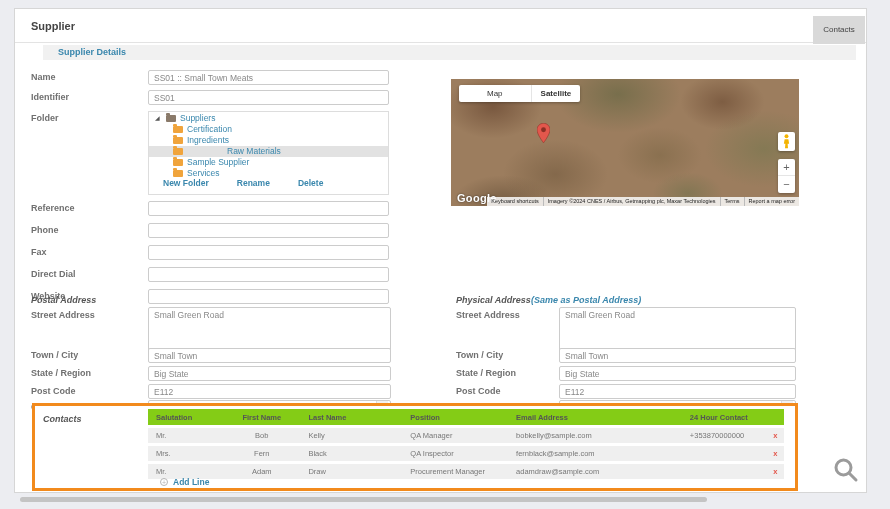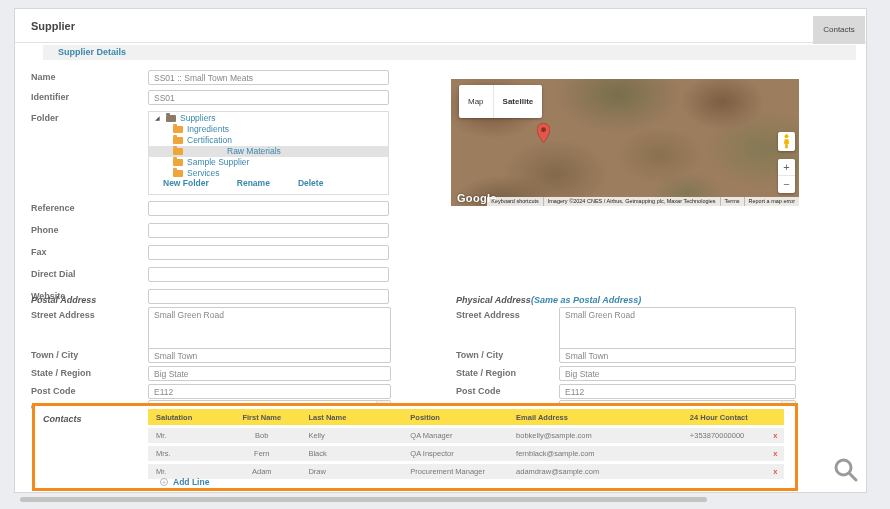--- a/index.html
+++ b/index.html
@@ -52,21 +52,21 @@
            radial-gradient(ellipse 70px 45px at 12% 22%, rgba(92,58,38,.55), transparent 70%),
            radial-gradient(ellipse 90px 55px at 48% 12%, rgba(84,96,58,.5), transparent 70%),
            radial-gradient(ellipse 60px 40px at 78% 18%, rgba(96,62,40,.5), transparent 70%),
            radial-gradient(ellipse 85px 55px at 90% 55%, rgba(104,116,72,.45), transparent 70%),
            radial-gradient(ellipse 75px 50px at 30% 75%, rgba(112,88,60,.55), transparent 70%),
            radial-gradient(ellipse 60px 40px at 60% 60%, rgba(120,100,66,.5), transparent 70%),
            radial-gradient(ellipse 70px 35px at 15% 95%, rgba(88,68,46,.5), transparent 70%),
            radial-gradient(ellipse 50px 30px at 68% 90%, rgba(100,110,70,.45), transparent 70%); }
   .map-ctl { position:absolute; left:8px; top:6px; display:flex; background:#fff;
              box-shadow:0 1px 3px rgba(0,0,0,.3); border-radius:2px; font-size:8px; color:#333; }
-  .map-ctl .seg { padding:12px 9px; cursor:pointer; }
+  .map-ctl .seg { padding:4px 9px; cursor:pointer;margin-left:19px; }
   .map-ctl .seg.on { font-weight:bold; }
   .map-ctl .seg + .seg { border-left:1px solid #e5e5e5; }
   .pin { position:absolute; left:86px; top:44px; width:13px; height:20px; }
   .pegman-box { position:absolute; right:4px; top:53px; width:17px; height:19px; background:#fff;
                 border-radius:2px; box-shadow:0 1px 3px rgba(0,0,0,.3); display:flex;
                 align-items:center; justify-content:center; cursor:grab; }
   .zoom-box { position:absolute; right:4px; top:80px; width:17px; height:34px; background:#fff;
               border-radius:2px; box-shadow:0 1px 3px rgba(0,0,0,.3); font-size:11px; color:#666;
               text-align:center; }
   .zoom-box .zbtn { height:17px; line-height:16px; cursor:pointer; }
@@ -76,21 +76,21 @@
   .attr-bar { position:absolute; right:0; bottom:0; height:9px; display:flex; align-items:center;
               font-size:5.5px; color:#222; }
   .attr-bar .chip { background:rgba(250,250,250,.85); padding:1px 4px; height:9px; line-height:7px; white-space:nowrap; }
   .attr-bar .chip + .chip { border-left:1px solid #bbb; }
 
   
   .orange-box { position:absolute; left:17px; top:394px; width:766px; height:88px;
                 border:3px solid #f28a1c; background:#fff; }
   .contacts-lbl { position:absolute; left:8px; top:8px; }
   .ctable { position:absolute; left:113px; top:3px; width:636px; font-size:7.5px; }
-  .t-head { display:flex; height:16px; background:#fde047; color:#555; font-weight:bold; align-items:center; }
+  .t-head { display:flex; height:16px; background:#84cc16; color:#555; font-weight:bold; align-items:center; }
   .t-row  { display:flex; height:15px; background:#efefef; color:#777; align-items:center; margin-top:3px; }
   .c-sal {width:69px; padding-left:8px;} .c-fn {width:96px;text-align:center;} .c-ln {width:105px;}
   .c-pos {width:109px;} .c-em {width:179px;} .c-24 {width:79px;}
   .c-x {width:18px; text-align:center; color:#e4574c; font-weight:bold; cursor:pointer;}
   .add-line { position:absolute; left:125px; top:71px; display:flex; align-items:center; gap:5px;
               font-size:8.5px; cursor:pointer; }
   .add-circle { display:inline-block; width:8px; height:8px; border:1px solid #b5b5b5; border-radius:50%;
                 color:#b5b5b5; font-size:7px; line-height:7px; text-align:center; }
 
   .search-ico { position:absolute; left:817px; top:447px; cursor:pointer; }
@@ -118,25 +118,25 @@
 
   <div class="lbl" style="left:16px;top:104px">Folder</div>
   <div class="tree-box">
     <div class="tree-row">
       <span class="twisty">◢</span>
       <span class="fold root"></span>
       <span>Suppliers</span>
     </div>
     <div class="tree-row child">
       <span class="fold"></span>
+      <span>Certification</span>
+    </div>
+    <div class="tree-row child">
+      <span class="fold"></span>
       <span>Ingredients</span>
-    </div>
-    <div class="tree-row child">
-      <span class="fold"></span>
-      <span>Certification</span>
     </div>
     <div class="tree-row child selected">
       <span class="fold"></span>
       <span>Raw Materials</span>
     </div>
     <div class="tree-row child">
       <span class="fold"></span>
       <span>Sample Supplier</span>
     </div>
     <div class="tree-row child">

